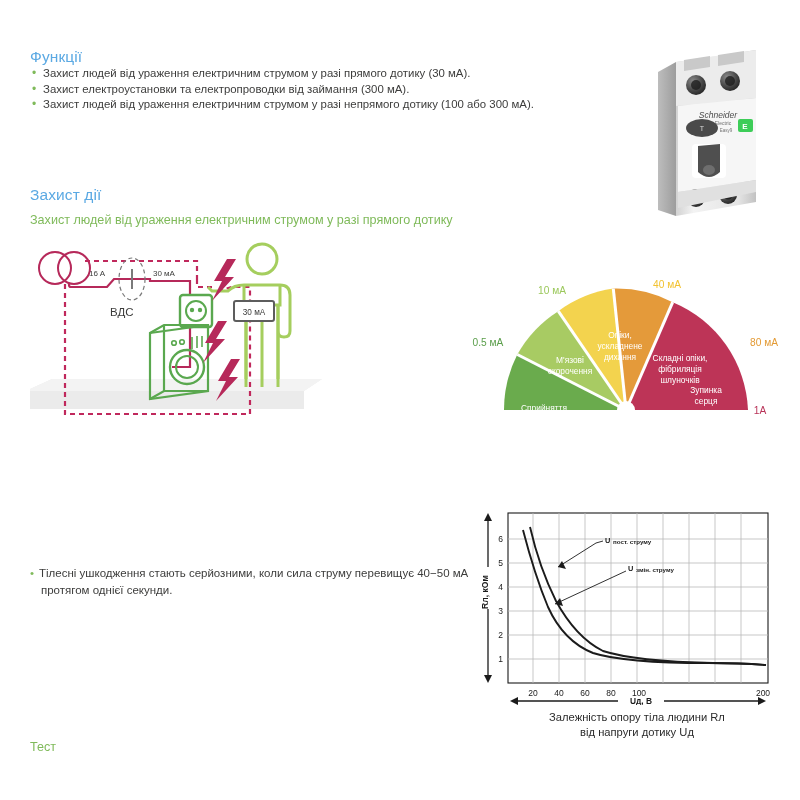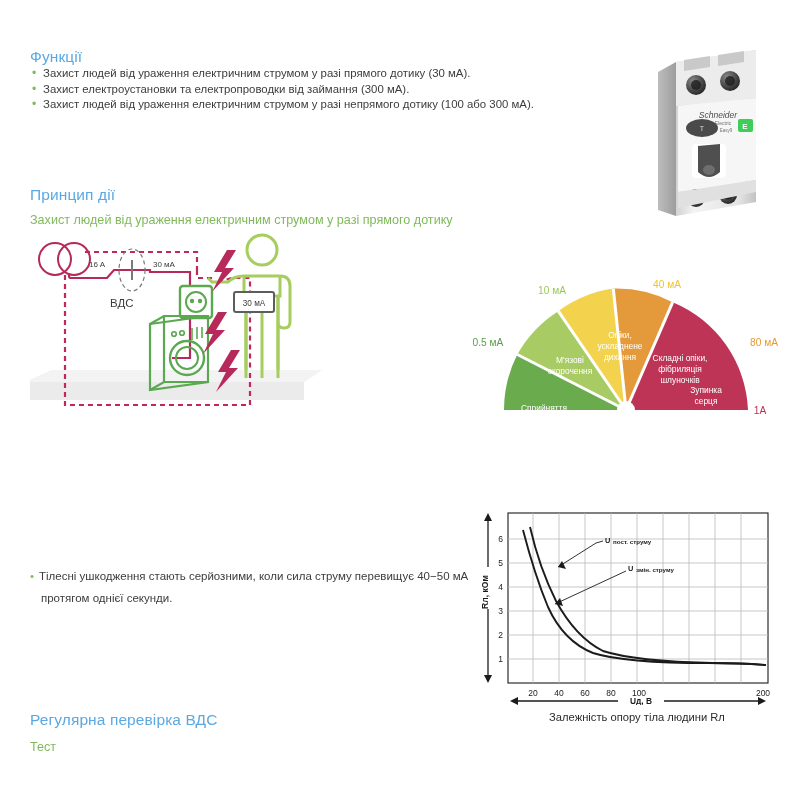--- a/index.html
+++ b/index.html
@@ -59,21 +59,21 @@
   }
   .para-sm {
     position: absolute;
     font-size: 10.2px;
     line-height: 13.6px;
     color: #3c3c3b;
   }
   .para-bullet {
     position: absolute;
     font-size: 11.5px;
-    line-height: 22px;
+    line-height: 17px;
     color: #3c3c3b;
     text-indent: -11px;
     padding-left: 11px;
   }
   .para-bullet::before {
     content: "\2022";
     color: #7fba5a;
     padding-right: 5px;
   }
 
@@ -164,24 +164,24 @@
 
       <ellipse cx="48" cy="158" rx="9" ry="9" fill="url(#termG)"></ellipse>
       <ellipse cx="48" cy="158" rx="4.5" ry="4.5" fill="#1c1c1c" opacity=".8"></ellipse>
       <ellipse cx="80" cy="155" rx="9" ry="9" fill="url(#termG)"></ellipse>
       <ellipse cx="80" cy="155" rx="4.5" ry="4.5" fill="#1c1c1c" opacity=".8"></ellipse>
 
       <path d="M30,152 L108,140 L108,152 L30,168 Z" fill="#e0e0e0"></path>
     </svg>
   </div>
 
-  <div class="h-blue" style="left:30px; top:186px;">Принцип дії</div>
+  <div class="h-blue" style="left:30px; top:186px;">Захист дії</div>
   <div class="h-green" style="left:30px; top:213px;">Захист людей від ураження електричним струмом у разі прямого дотику</div>
 
-  <div class="diagram" style="left:22px; top:230px;">
+  <div class="diagram" style="left:22px; top:239px;">
     <svg width="310" height="190" viewBox="0 0 310 190">
 
       <path d="M8,150 L30,140 L300,140 L282,152 L282,170 L8,170 Z" fill="#ebebeb"></path>
       <path d="M8,150 L30,140 L300,140 L282,152 L8,152 Z" fill="#f3f3f3"></path>
 
       <circle cx="33" cy="29" r="16" fill="none" stroke="#b6295a" stroke-width="2"></circle>
       <circle cx="52" cy="29" r="16" fill="none" stroke="#b6295a" stroke-width="2"></circle>
 
       <path d="M47,45 L47,46 Q47,48 49,48 L85,48 L92,40 L128,40 L128,42
                L168,42 L168,95" fill="none" stroke="#b6295a" stroke-width="2.2"></path>
@@ -353,18 +353,18 @@
         <line x1="186" y1="196" x2="282" y2="196"></line>
         <path d="M32,196 L40,192 L40,200 Z" fill="#1b1b1b" stroke="none"></path>
         <path d="M288,196 L280,192 L280,200 Z" fill="#1b1b1b" stroke="none"></path>
       </g>
       <text x="163" y="199" font-size="8.4" fill="#1b1b1b" text-anchor="middle" font-weight="bold" font-family="Liberation Sans, sans-serif">Uд, В</text>
     </svg>
   </div>
 
   <div class="chart-caption" style="left:479px; top:710px; width:316px;">
     <div>Залежність опору тіла людини Rл</div>
-  </div>
-
-  <div class="h-blue" style="left:30px; top:711px;">Регулярна перевірка ВДС</div>
+    <div>від напруги дотику Uд</div>
+  </div>
+
   <div class="h-green" style="left:30px; top:740px;">Тест</div>
 
 </div>
 
 </body></html>

